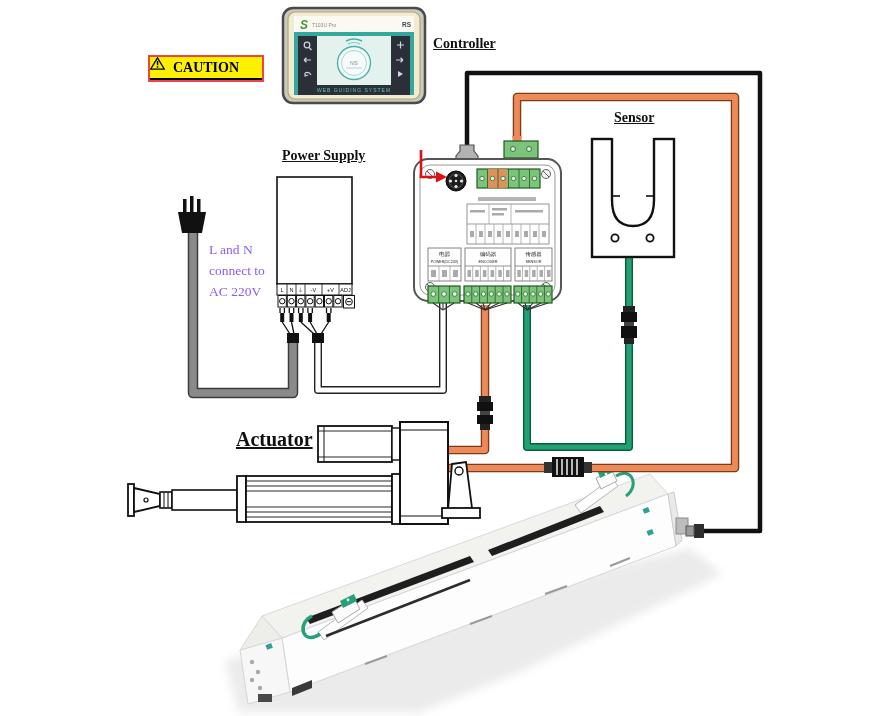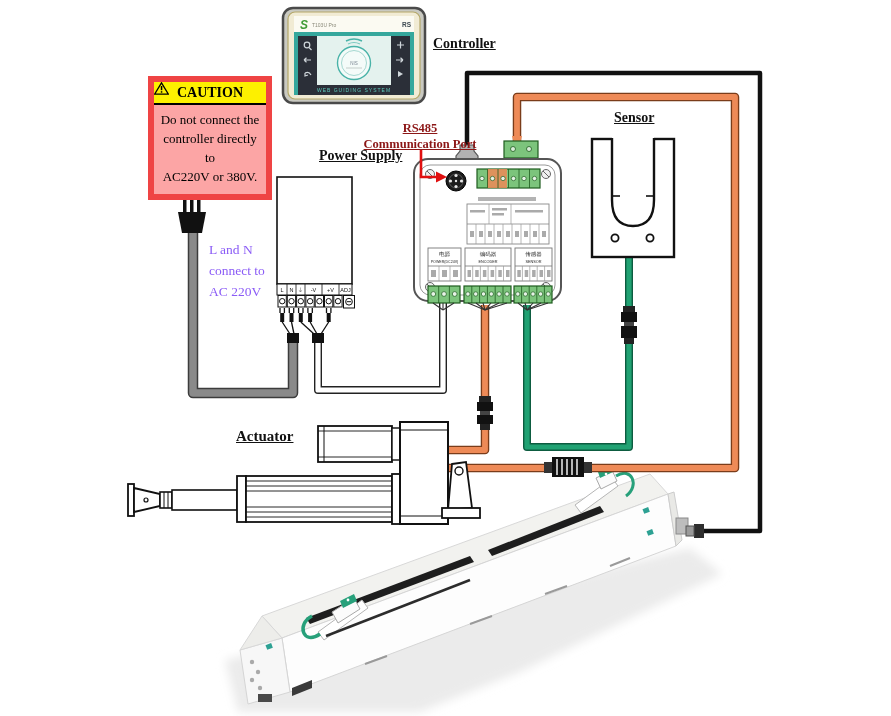--- a/index.html
+++ b/index.html
@@ -3,21 +3,21 @@
 <meta charset="utf-8">
 <style>
   html,body{margin:0;padding:0;background:#fff;}
   #stage{position:relative;width:891px;height:716px;background:#fff;overflow:hidden;
          font-family:"Liberation Serif", serif;}
   #stage svg{position:absolute;left:0;top:0;}
   .lbl{position:absolute;color:#111;font-weight:bold;font-size:14px;white-space:pre-line;text-decoration:underline;}
   .lbl-red{color:#8c1616;font-size:12.5px;text-align:center;line-height:1.25;}
   .note{position:absolute;color:#8b5cf6;font-size:13.5px;line-height:1.55;white-space:pre-line;font-weight:normal;}
   
-  #caution{position:absolute;left:148px;top:76px;width:112px;border:6px solid #ef4444;background:#fca5a5;}
+  #caution{position:absolute;left:148px;top:55px;width:112px;border:2px solid #ef4444;background:#fde047;}
   #caution .hd{background:#fdf000;border-bottom:2px solid #000;text-align:center;
                font-weight:bold;font-size:14px;padding:3px 0 2px;}
   #caution .bd{padding:6px 4px 8px;font-size:13px;text-align:center;line-height:1.45;white-space:pre-line;}
   .warn-tri{display:inline-block;vertical-align:-2px;margin-right:2px;}
   svg text{font-family:"Liberation Sans", sans-serif;}
 </style>
 </head>
 <body>
 
 <div id="stage">
@@ -515,34 +515,29 @@
       <line x1="346" y1="68" x2="362" y2="68" stroke="#b9c4c0" stroke-width="0.8"></line>
     </g>
 
     <rect x="298" y="85" width="112" height="10" fill="#2b2f38"></rect>
     <text x="354" y="92.2" font-size="5" fill="#5fcabd" text-anchor="middle" letter-spacing="1">WEB GUIDING SYSTEM</text>
   </g>
 </svg>
 
 <div class="lbl" style="left:433px;top:36px;">Controller</div>
 <div class="lbl" style="left:614px;top:110px;">Sensor</div>
-<div class="lbl" style="left:282px;top:148px;margin-left:37px;">Power Supply</div>
-<div class="lbl" style="left:236px;top:428px;font-size:15px;">Actuator</div>
-<div class="lbl lbl-red" style="left:352px;top:121px;width:136px;">RS485
-Communication Port</div>
+<div class="lbl" style="left:282px;top:148px;">Power Supply</div>
+<div class="lbl" style="left:236px;top:428px;font-size:20px;">Actuator</div>
 <div class="note" style="left:209px;top:240px;">L and N
 connect to
 AC 220V</div>
 
 <div id="caution">
   <div class="hd">
     <svg class="warn-tri" width="15" height="13" viewBox="0 0 15 13">
       <polygon points="7.5,0.8 14.4,12.2 0.6,12.2" fill="#fdf000" stroke="#000" stroke-width="1.3"></polygon>
       <rect x="6.8" y="4" width="1.5" height="4.2" fill="#000"></rect>
       <rect x="6.8" y="9.2" width="1.5" height="1.5" fill="#000"></rect>
     </svg><span>CAUTION</span>
   </div>
-  <div class="bd">Do not connect the
-controller directly to
-AC220V or 380V.</div>
 </div>
 
 </div>
 
 </body></html>

